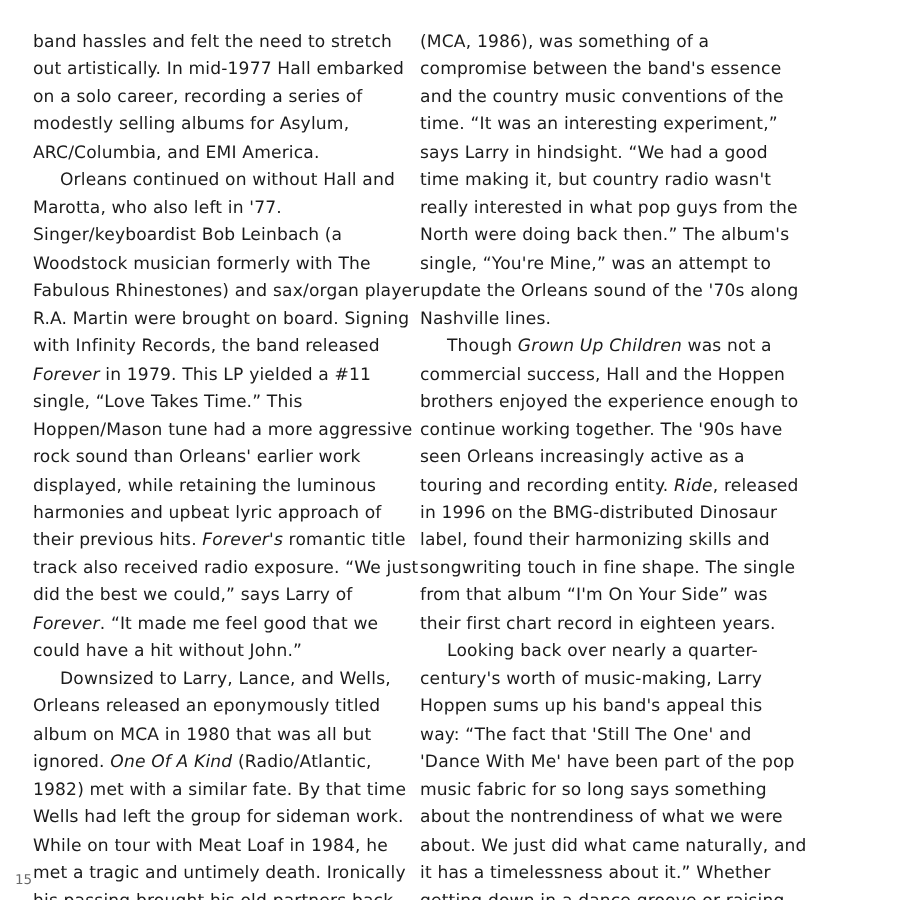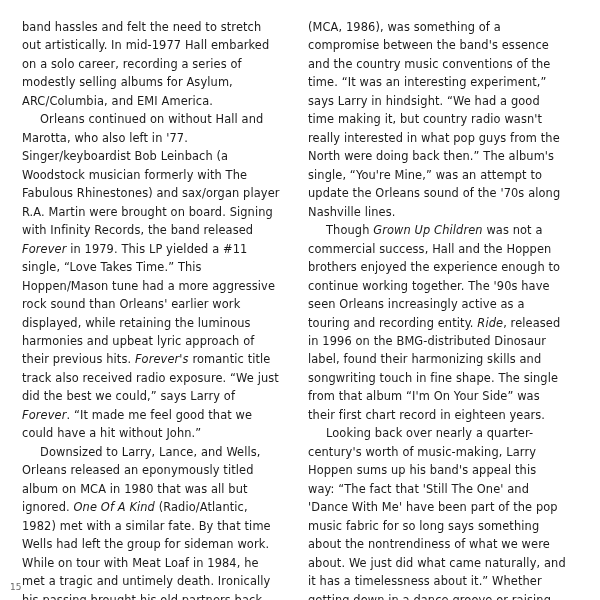--- a/index.html
+++ b/index.html
@@ -17,21 +17,20 @@
   .page {
     position: relative;
     width: 600px;
     height: 600px;
     box-sizing: border-box;
     padding: 18px 22px 18px 22px;
   }
   .columns {
     display: flex;
     flex-direction: row;
-    gap: 28px;
     height: 540px;
   }
   .col {
     width: 258px;
     flex: 0 0 258px;
   }
   p {
     margin: 0 0 0 0;
     font-size: 11.4px;
     line-height: 1.62;

